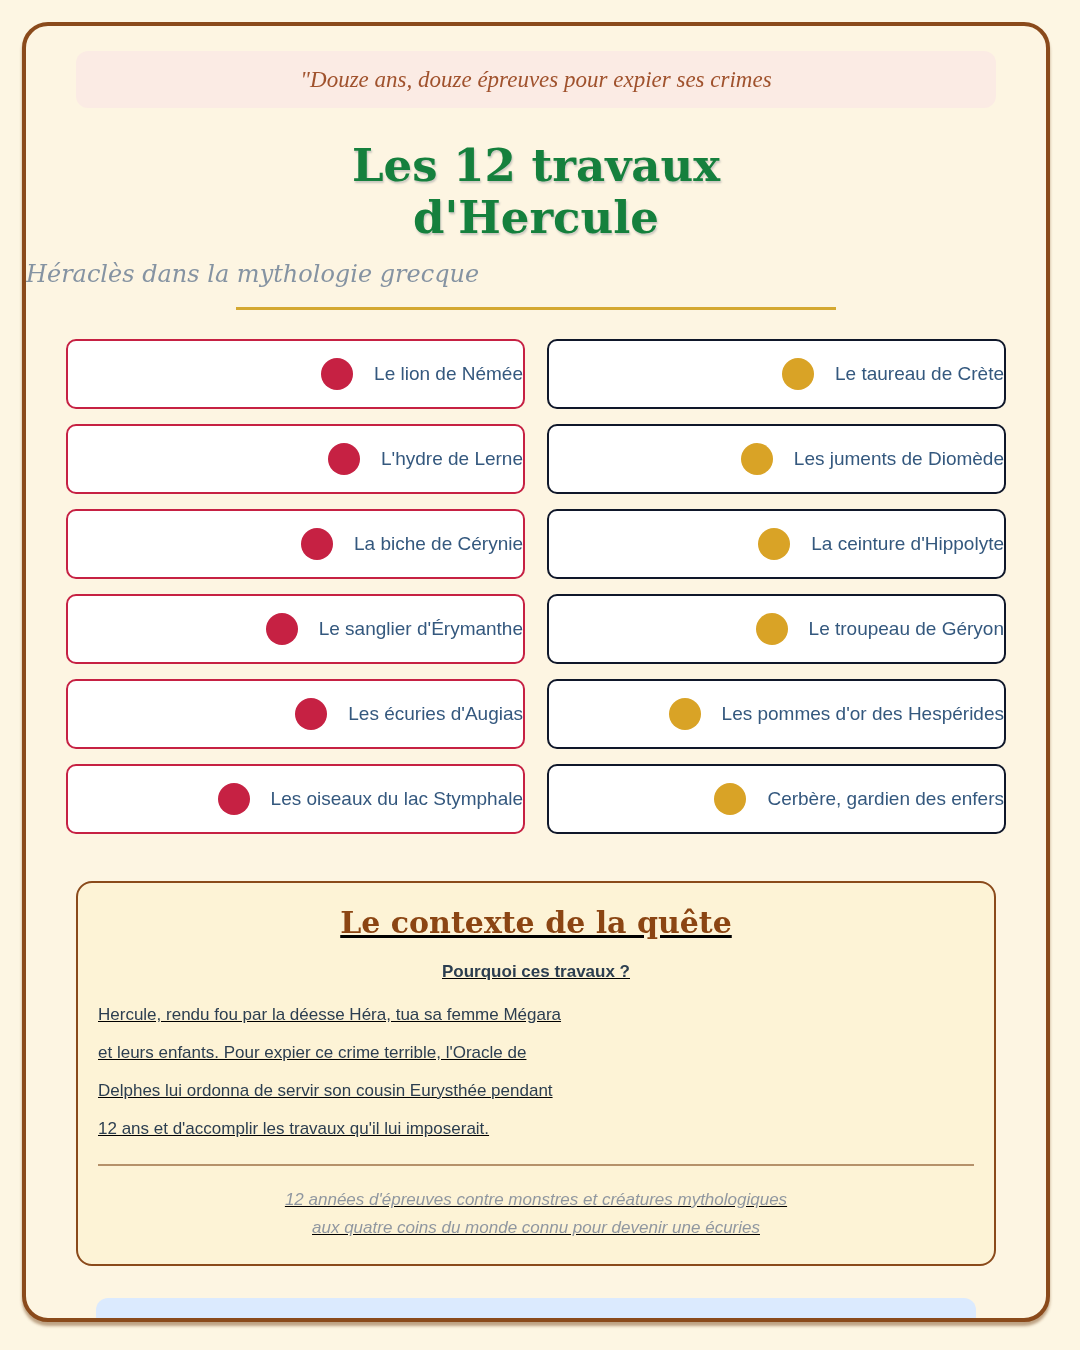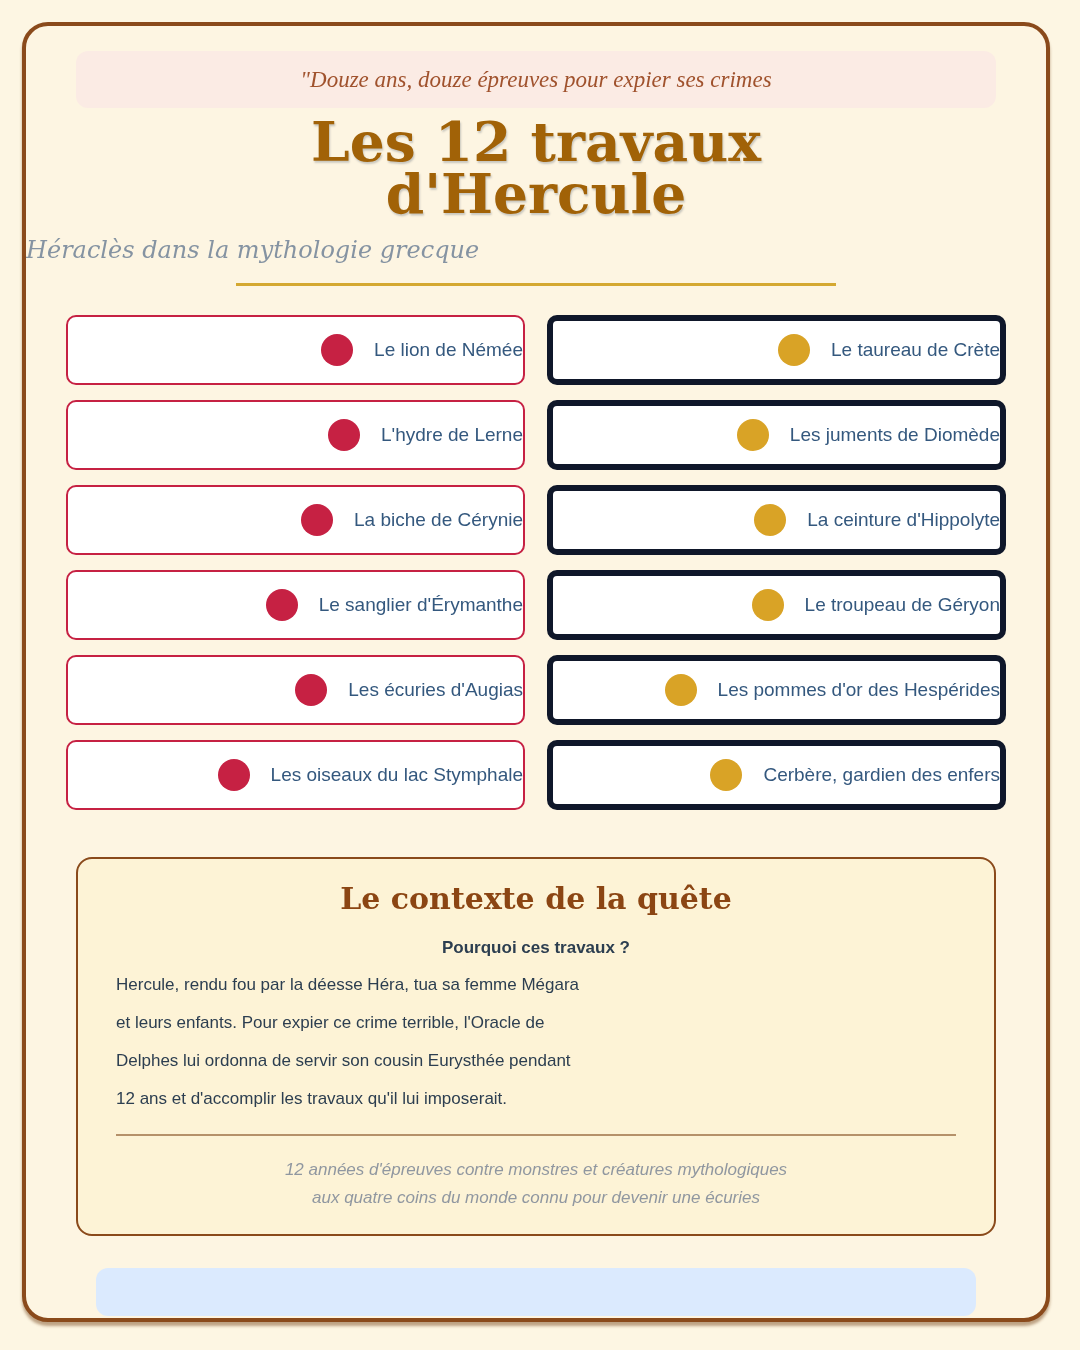--- a/index.html
+++ b/index.html
@@ -32,27 +32,27 @@
     text-align: center;
   }
   .quote-line {
     font-family: "Liberation Serif", "DejaVu Serif", serif;
     font-style: italic;
     font-size: 23px;
     line-height: 33px;
     color: #a0522d;
   }
   .main-title {
-    margin-top: 8px;
+    margin-top: 32px;
     text-align: center;
     font-family: "DejaVu Serif", "Liberation Serif", serif;
     font-weight: bold;
-    font-size: 55px;
+    font-size: 45px;
     line-height: 52px;
-    color: #a16207;
+    color: #15803d;
     text-shadow: 1px 2px 2px rgba(43, 58, 82, 0.25);
   }
   .subtitle {
     margin-top: 16px;
     text-align: left;
     font-family: "DejaVu Serif", "Liberation Serif", serif;
     font-style: italic;
     font-size: 24px;
     color: #8593a2;
   }
@@ -75,56 +75,57 @@
     margin-bottom: 15px;
     background: #ffffff;
     border-radius: 10px;
     display: flex;
     align-items: center;
     padding-left: 14px;
     box-sizing: border-box;
     justify-content: flex-end;
   }
   .labor-item.red  { border: 2px solid #c62143; }
-  .labor-item.gold { border: 6px solid #0f172a; }
+  .labor-item.gold { border: 2px solid #0f172a; }
   .dot {
     width: 32px; height: 32px;
     border-radius: 50%;
     margin-right: 21px;
     flex: 0 0 32px;
   }
   .dot.red  { background: #c62143; }
   .dot.gold { background: #d9a326; }
   .labor-label {
     font-size: 19px;
     color: #34587e;
   }
   .context-box {
     width: 920px;
     margin: 32px auto 0;
     background: #fdf3d6;
     border: 2px solid #8a4a1b;
     border-radius: 16px;
-    padding: 12px 38px 22px;
-    box-sizing: border-box;
+    padding: 12px 20px 22px;
+    box-sizing: border-box;
+    text-decoration: underline;
   }
   .context-title {
     text-align: center;
     font-family: "DejaVu Serif", "Liberation Serif", serif;
     font-weight: bold;
     font-size: 30px;
     color: #8b4513;
     margin: 10px 0 0;
   }
   .context-subtitle {
     text-align: center;
     font-weight: bold;
     font-size: 17px;
     color: #2c3e50;
-    margin: 22px 0 8px;
+    margin: 22px 0 14px;
   }
   .context-paragraph {
     font-size: 17px;
     line-height: 38px;
     color: #2c3e50;
   }
   .context-divider {
     border: none;
     border-top: 2px solid #b5916a;
     margin: 16px 0 20px;

